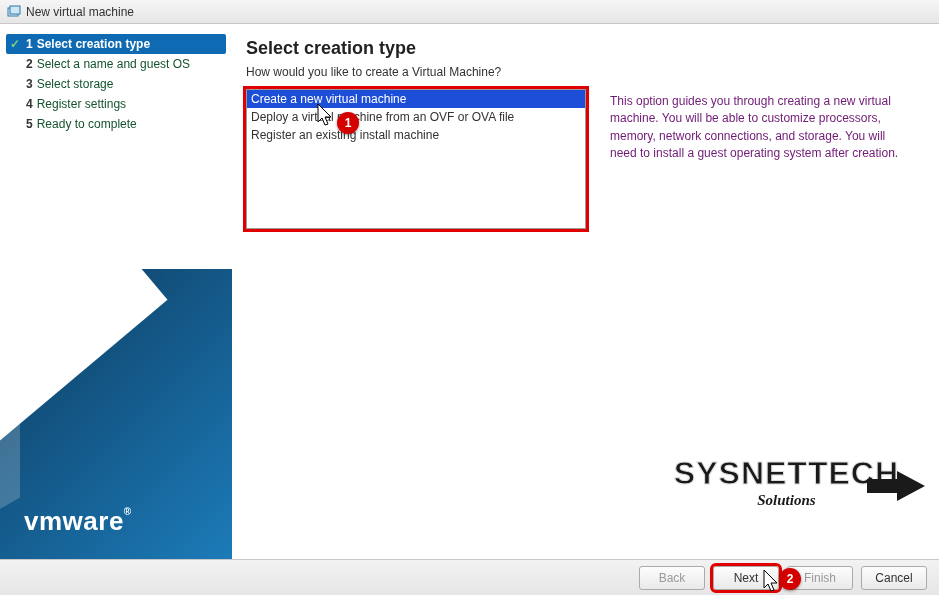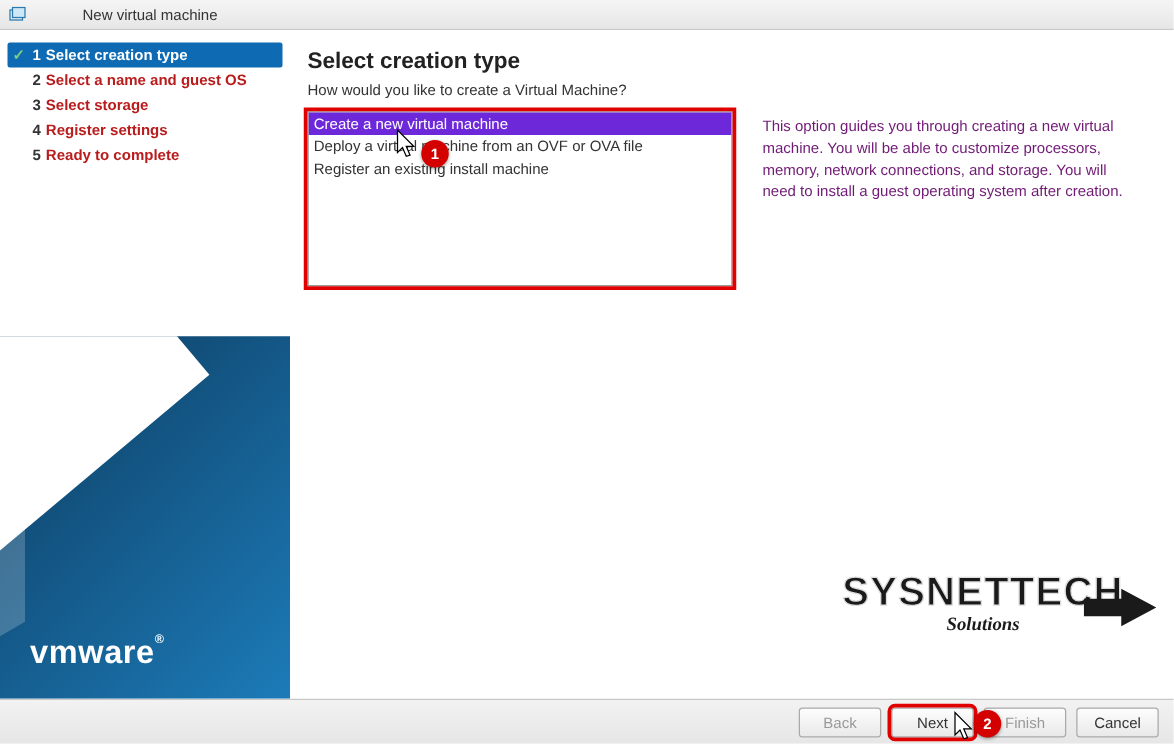--- a/index.html
+++ b/index.html
@@ -14,21 +14,20 @@
   }
   .titlebar {
     height: 24px;
     background: linear-gradient(#f5f5f5, #e6e6e6);
     border-bottom: 1px solid #c8c8c8;
     display: flex;
     align-items: center;
     padding: 0 6px;
     font-size: 12px;
     color: #333;
-    gap: 40px;
   }
   .titlebar .vm-icon {
     width: 16px;
     height: 16px;
     margin-right: 4px;
     display: inline-flex;
     align-items: center;
     justify-content: center;
   }
   .body-area {
@@ -62,21 +61,21 @@
     width: 14px;
     color: #2a8a2a;
     margin-right: 2px;
     font-weight: bold;
   }
   .wizard-step.selected .step-check { color: #7fd07f; }
   .wizard-step .step-num {
     font-weight: bold;
     margin-right: 4px;
   }
-  .wizard-step:not(.selected) .step-label { font-weight: bold; color: #b91c1c; }
+  .wizard-step:not(.selected) .step-label { font-weight: normal; color: #14532d; }
 
   .sidebar-bg {
     position: absolute;
     bottom: 0; left: 0;
     width: 232px; height: 290px;
     background: linear-gradient(135deg, #0d3b5f 0%, #1c7bb8 100%);
     overflow: hidden;
   }
   .sidebar-bg::before {
     content: "";
@@ -134,21 +133,21 @@
     font-size: 12px;
     color: #333;
     position: relative;
     outline: 3px solid #e10000;
   }
   .option {
     padding: 2px 4px;
     cursor: default;
   }
   .option.selected {
-    background: #6d28d9;
+    background: #1d4ed8;
     color: #fff;
   }
   .description {
     flex: 1;
     font-size: 12px;
     color: #701a75;
     line-height: 1.45;
     padding-top: 4px;
     padding-right: 4px;
   }

